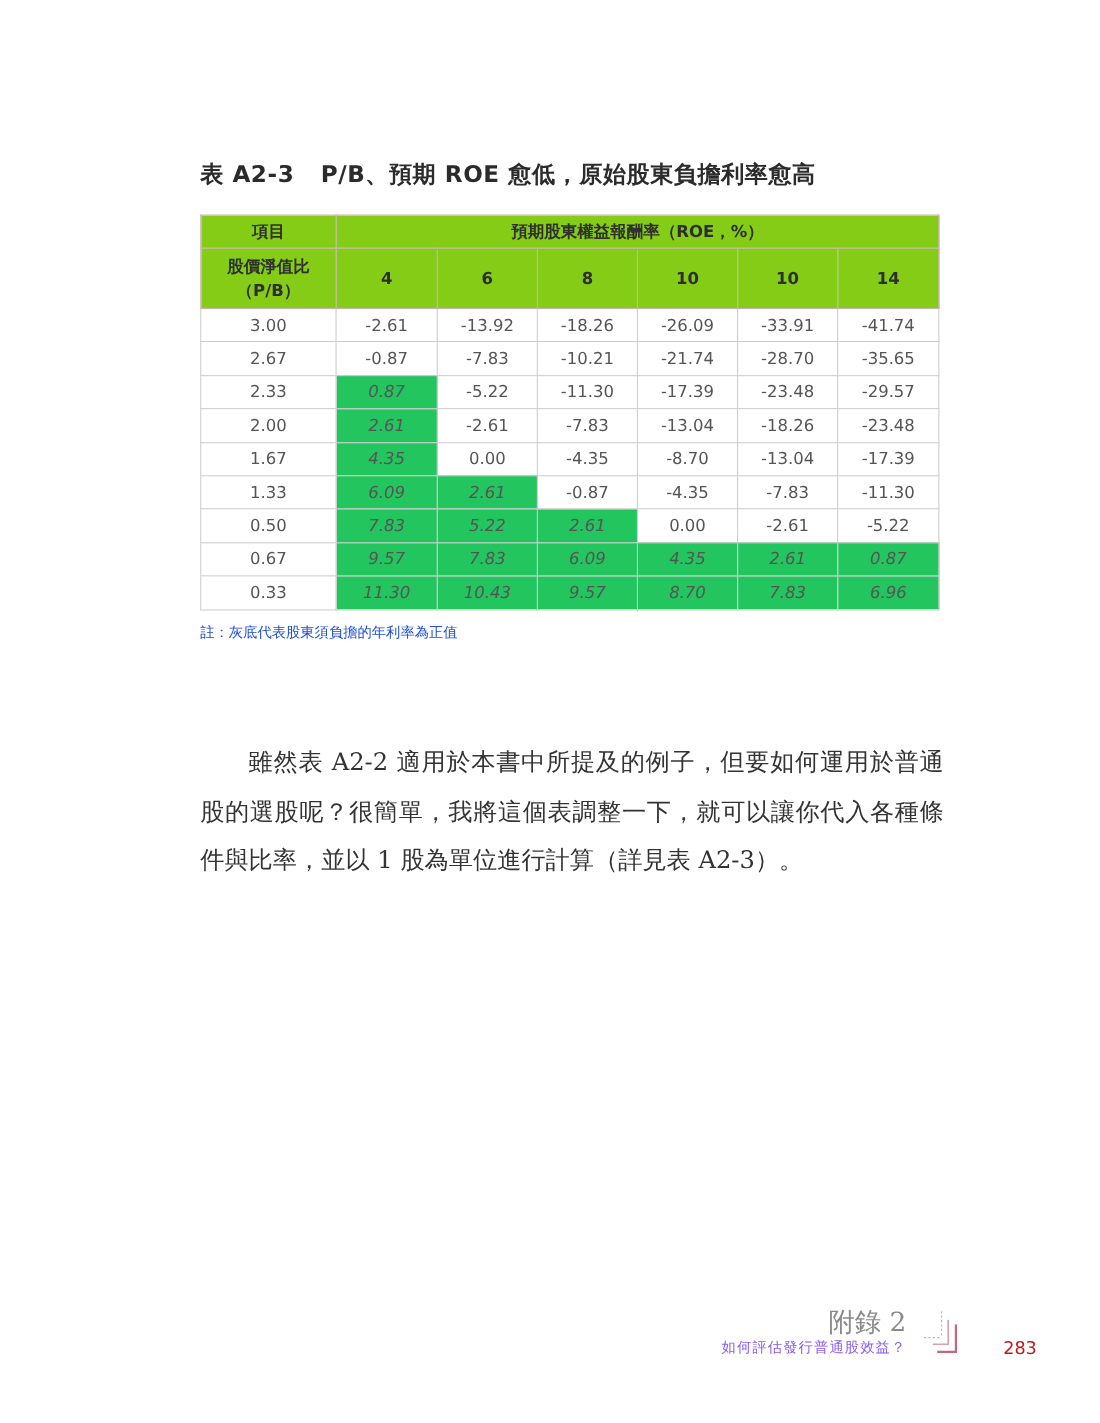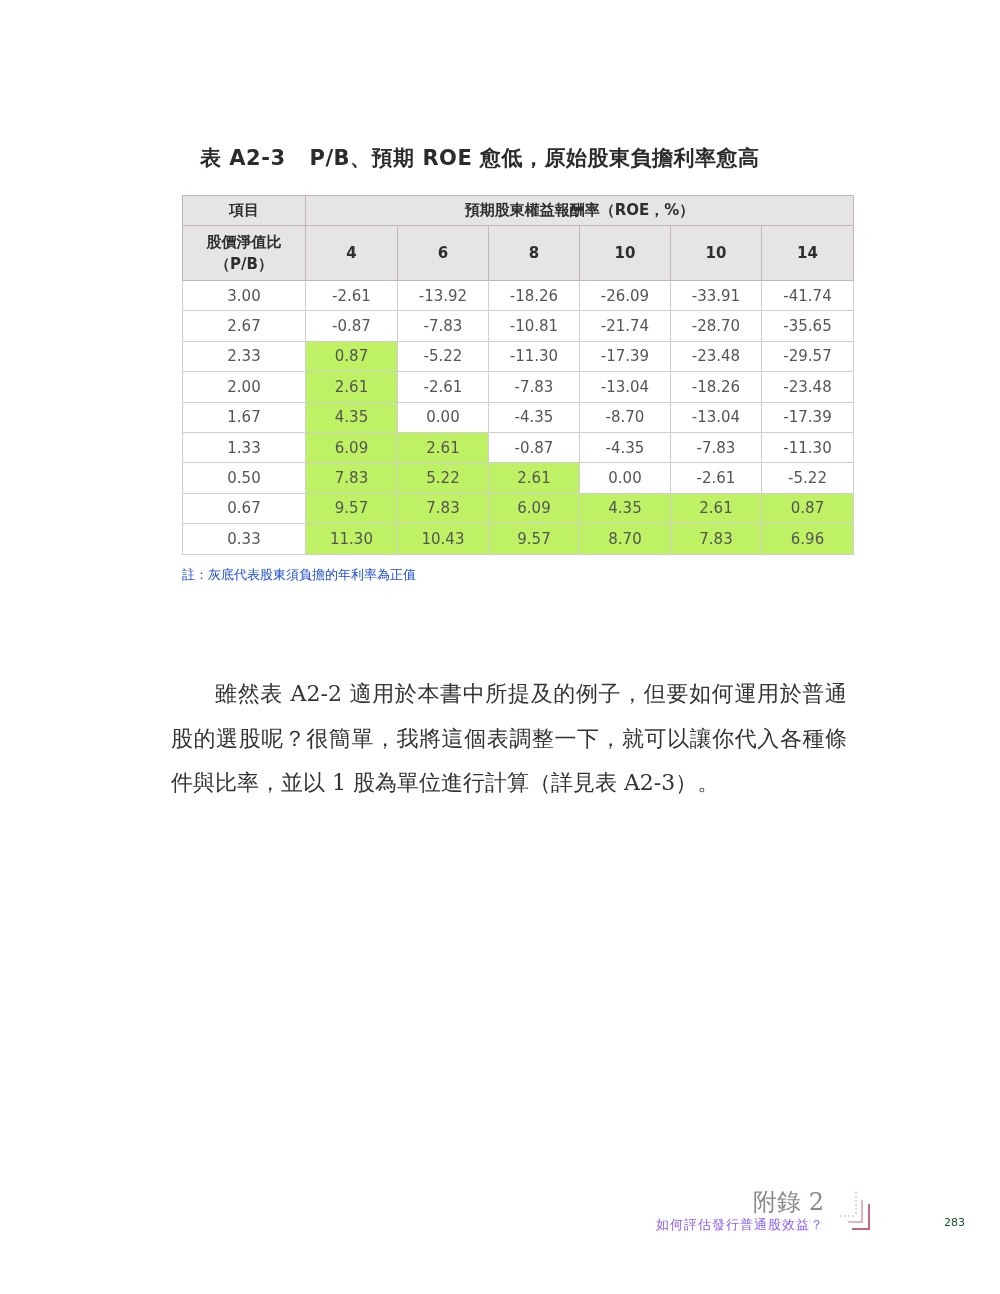--- a/index.html
+++ b/index.html
@@ -6,65 +6,65 @@
   body {
     width: 1000px; height: 1294px; background: #ffffff; position: relative;
     font-family: "DejaVu Sans", sans-serif; color: #333;
     overflow: hidden;
   }
   .title {
     position: absolute; left: 182px; top: 144px;
     font-size: 21px; font-weight: bold; color: #2b2b2b; letter-spacing: 0.5px;
     white-space: nowrap;
   }
-  .title .num { margin-right: 24px; margin-left: 18px; }
+  .title .num { margin-right: 24px; }
   table.data {
     position: absolute; left: 182px; top: 195px;
     border-collapse: collapse; table-layout: fixed;
     width: 671px;
   }
   table.data td, table.data th {
     border: 1px solid #cfcfcf; text-align: center; padding: 0;
     font-family: "DejaVu Sans", sans-serif;
   }
   table.data thead th {
-    background: #e5e5e5; color: #2e2e2e; font-weight: bold; font-size: 15px;
+    background: #84cc16; color: #2e2e2e; font-weight: bold; font-size: 15px;
     border-color: #c9b4b5;
   }
   table.data thead tr.h1 th { height: 29px; }
   table.data thead tr.h2 th { height: 54px; line-height: 22px; }
   table.data tbody td {
     height: 29.4px; font-size: 15px; color: #555; font-weight: normal;
     background: #ffffff;
   }
-  table.data tbody td.pos { background: #bef264; }
+  table.data tbody td.pos { background: #22c55e; font-style: italic; }
   .note {
     position: absolute; left: 182px; top: 566px;
     font-size: 13px; color: #1d4ed8;
   }
   .para {
-    position: absolute; left: 171px; top: 672px; width: 676px;
+    position: absolute; left: 182px; top: 672px; width: 676px;
     font-family: "DejaVu Serif", serif; font-size: 22px; line-height: 44.5px;
     color: #333; text-align: justify; text-indent: 44px;
   }
   .footer-chapter {
     position: absolute; right: 176px; top: 1186px;
     font-family: "DejaVu Serif", serif; font-size: 24px; color: #8a8a8a;
   }
   .footer-sub {
     position: absolute; right: 176px; top: 1216px;
     font-family: "DejaVu Serif", serif; font-size: 13px; color: #8b5cf6;
     letter-spacing: 1px;
   }
   .footer-deco {
     position: absolute; left: 838px; top: 1190px; width: 40px; height: 42px;
   }
   .page-num {
     position: absolute; left: 912px; top: 1216px;
-    font-size: 11px; color: #14532d; margin-left: 32px;
+    font-size: 16px; color: #b91c1c;
   }
 </style>
 </head>
 <body>
 
 <div class="title">
   <span class="num">表 A2-3</span><span>P/B、預期 ROE 愈低，原始股東負擔利率愈高</span>
 </div>
 
 <table class="data">
@@ -102,21 +102,21 @@
         <td>-13.92</td>
         <td>-18.26</td>
         <td>-26.09</td>
         <td>-33.91</td>
         <td>-41.74</td>
       </tr>
       <tr>
         <td>2.67</td>
         <td>-0.87</td>
         <td>-7.83</td>
-        <td>-10.81</td>
+        <td>-10.21</td>
         <td>-21.74</td>
         <td>-28.70</td>
         <td>-35.65</td>
       </tr>
       <tr>
         <td>2.33</td>
         <td class="pos">0.87</td>
         <td>-5.22</td>
         <td>-11.30</td>
         <td>-17.39</td>

